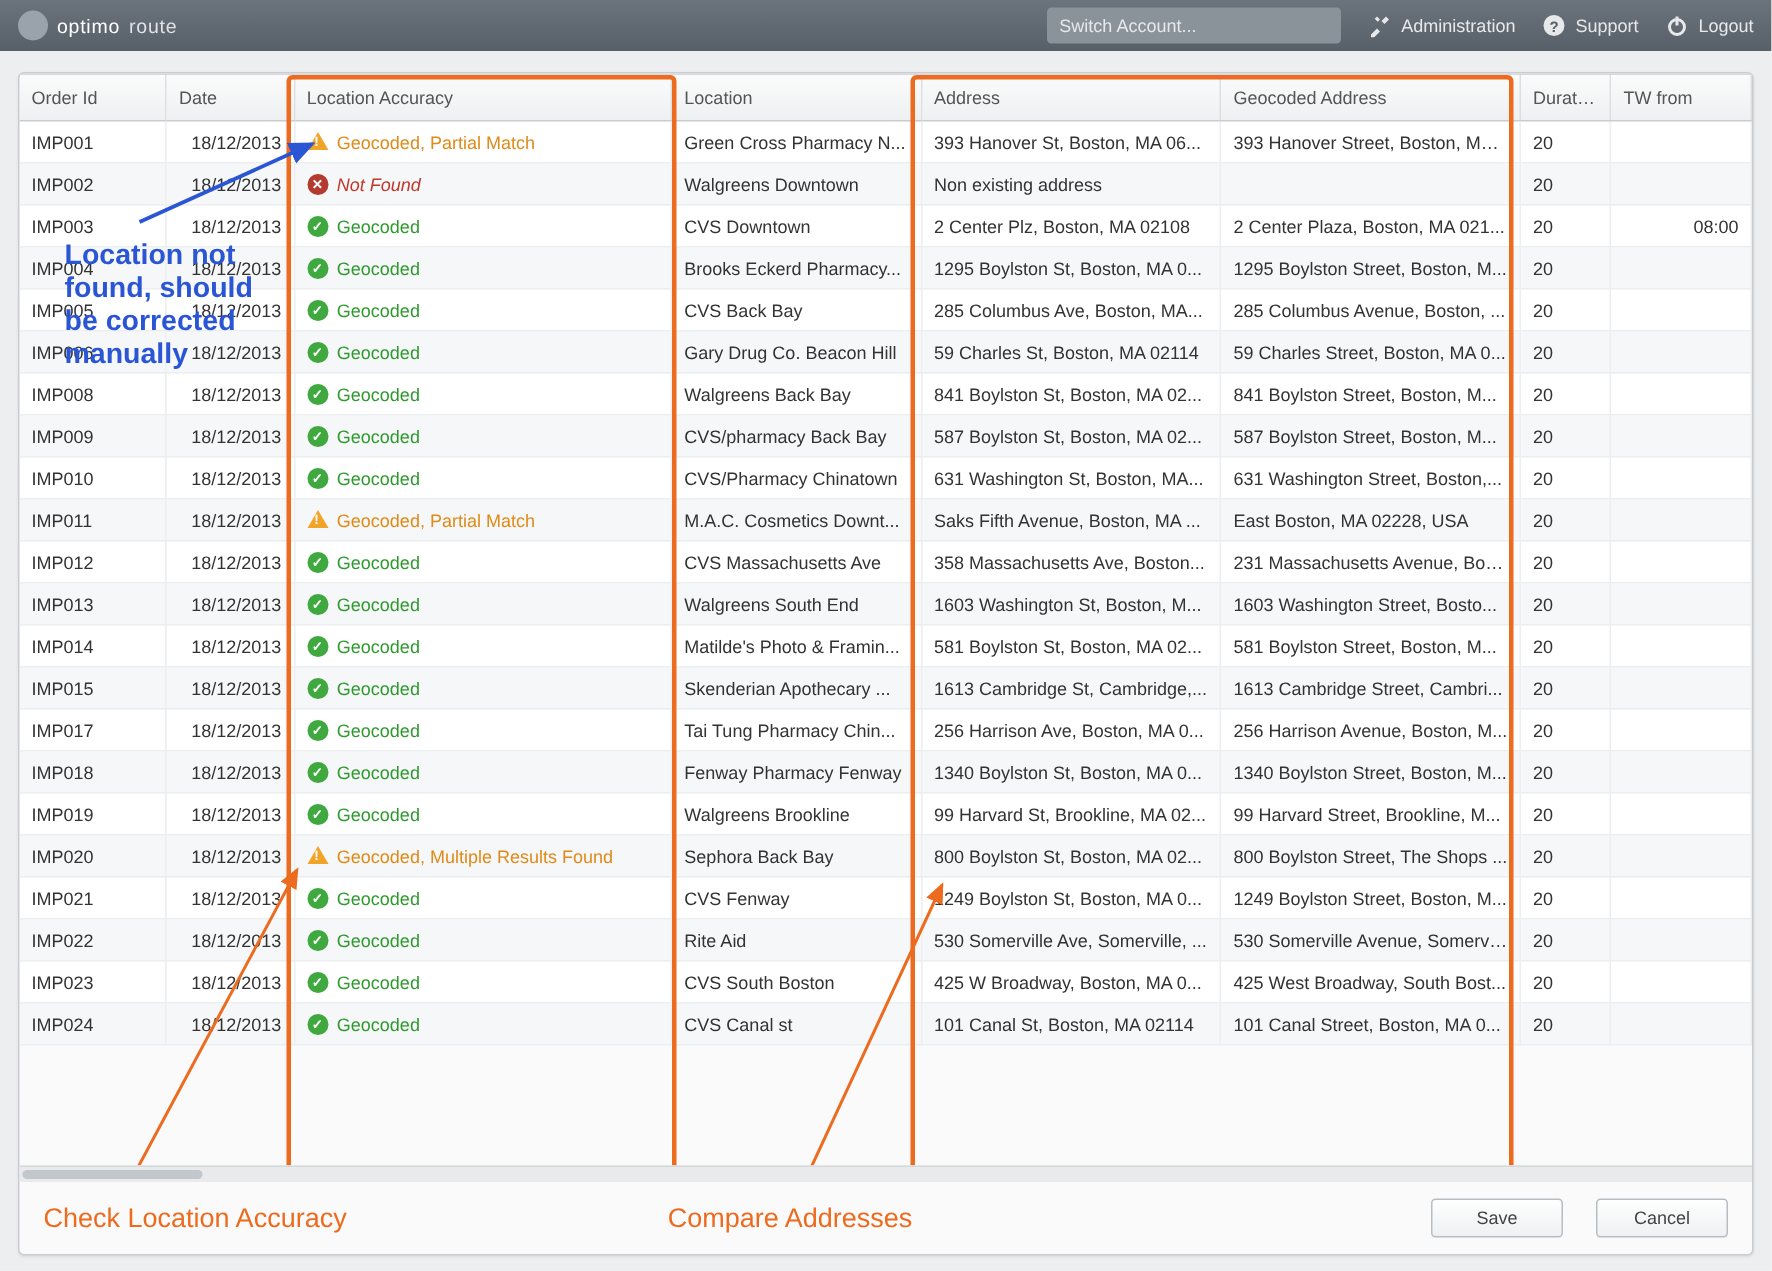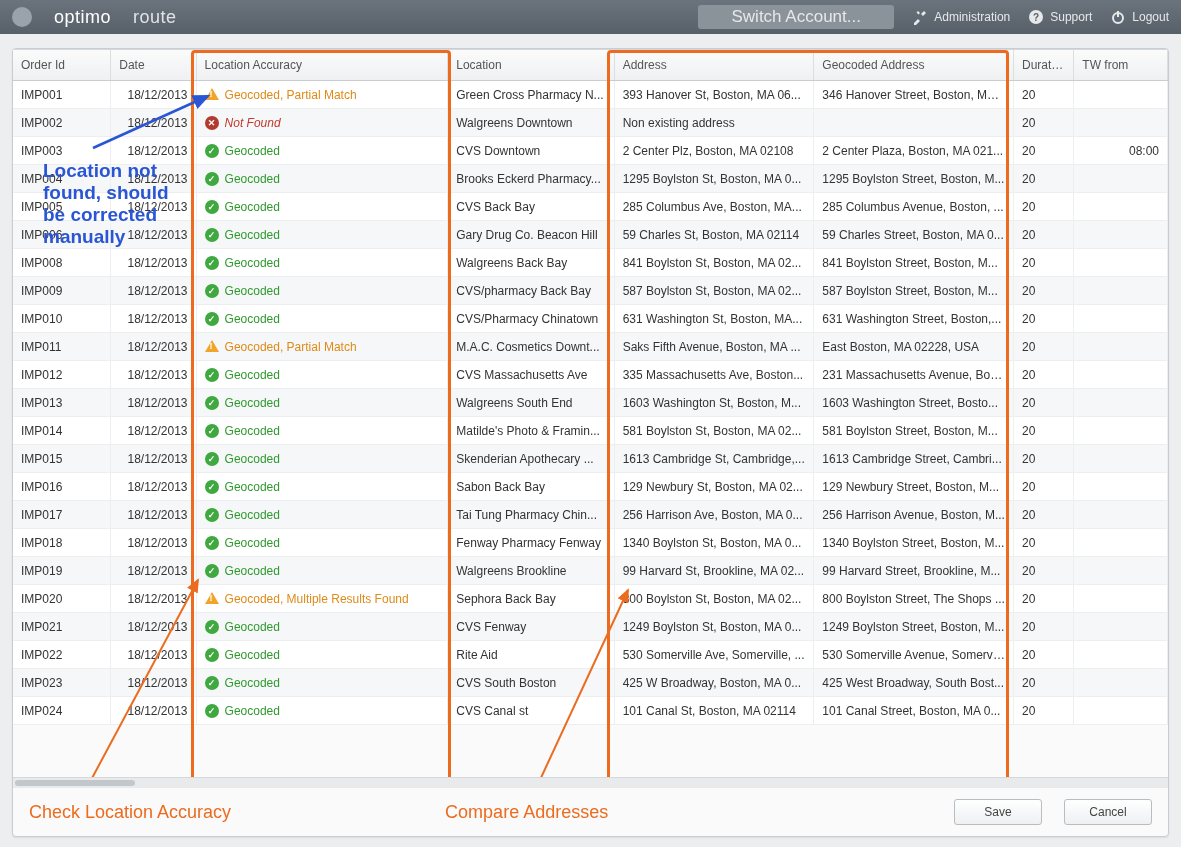--- a/index.html
+++ b/index.html
@@ -1,21 +1,21 @@
 <!DOCTYPE html>
 <html><head>
 <meta charset="utf-8">
 <style>
   html,body{margin:0;padding:0;height:100%;font-family:"Helvetica Neue",Arial,sans-serif;font-size:12px;color:#333;background:#eceef0;}
   .topbar{height:34px;background:linear-gradient(#6b747c,#576068);display:flex;align-items:center;color:#fff;padding:0 12px;}
-  .logo{display:flex;align-items:center;gap:22px;font-size:18px;letter-spacing:.5px;}
+  .logo{display:flex;align-items:center;gap:6px;font-size:13px;letter-spacing:.5px;}
   .logo .mark{width:20px;height:20px;border-radius:50%;background:#9aa3ab;display:inline-block;position:relative;}
   .logo .thin{font-weight:300;color:#dfe3e7;}
   .spacer{flex:1;}
-  .search{width:180px;height:20px;border:none;border-radius:3px;background:#8a929a;color:#fff;padding:2px 8px;font-size:17px;text-align:center;}
+  .search{width:180px;height:20px;border:none;border-radius:3px;background:#8a929a;color:#fff;padding:2px 8px;font-size:12px;}
   .search::placeholder{color:#e6e8ea;}
   .tb-item{display:flex;align-items:center;gap:6px;margin-left:18px;color:#e6e8ea;font-size:12px;cursor:pointer;}
   .tb-item .ico{width:16px;height:16px;display:inline-block;}
   .page{position:absolute;top:34px;left:0;right:0;bottom:0;padding:14px 12px 12px 12px;box-sizing:border-box;}
   .panel{background:#fafafa;border:1px solid #c9cdd1;border-radius:4px;height:100%;display:flex;flex-direction:column;position:relative;box-shadow:0 1px 2px rgba(0,0,0,.08);}
   .panel-title{font-size:18px;color:#4a5866;padding:10px 14px 6px;font-weight:500;}
   .grid-wrap{flex:1;overflow:hidden;border-top:1px solid #d6d9dc;position:relative;}
   table{border-collapse:collapse;width:100%;table-layout:fixed;}
   thead th{background:linear-gradient(#fbfbfb,#eef0f2);border-right:1px solid #dcdfe2;border-bottom:1px solid #c9cdd1;text-align:left;padding:4px 8px;font-weight:400;color:#555;white-space:nowrap;overflow:hidden;text-overflow:ellipsis;height:22px;}
   tbody td{border-right:1px solid #eceef0;border-bottom:1px solid #eceef0;padding:4px 8px;white-space:nowrap;overflow:hidden;text-overflow:ellipsis;height:19px;background:#fff;}
@@ -118,21 +118,21 @@
               <td>IMP001</td>
               <td class="col-date">18/12/2013</td>
               <td>
                 <div class="acc-cell">
                   <span class="icon"><span class="icon-tri-warn"></span></span>
                   <span class="acc-warn">Geocoded, Partial Match</span>
                 </div>
               </td>
               <td>Green Cross Pharmacy N...</td>
               <td>393 Hanover St, Boston, MA 06...</td>
-              <td>346 Hanover Street, Boston, MA...</td>
+              <td>393 Hanover Street, Boston, MA...</td>
               <td>20</td>
               <td class="col-tw"></td>
             </tr>
             <tr>
               <td>IMP002</td>
               <td class="col-date">18/12/2013</td>
               <td>
                 <div class="acc-cell">
                   <span class="icon icon-circle-err">✕</span>
                   <span class="acc-err">Not Found</span>
@@ -267,21 +267,21 @@
             <tr>
               <td>IMP012</td>
               <td class="col-date">18/12/2013</td>
               <td>
                 <div class="acc-cell">
                   <span class="icon icon-circle-ok">✓</span>
                   <span class="acc-ok">Geocoded</span>
                 </div>
               </td>
               <td>CVS Massachusetts Ave</td>
-              <td>335 Massachusetts Ave, Boston...</td>
+              <td>358 Massachusetts Ave, Boston...</td>
               <td>231 Massachusetts Avenue, Bos...</td>
               <td>20</td>
               <td class="col-tw"></td>
             </tr>
             <tr>
               <td>IMP013</td>
               <td class="col-date">18/12/2013</td>
               <td>
                 <div class="acc-cell">
                   <span class="icon icon-circle-ok">✓</span>
@@ -314,35 +314,20 @@
               <td class="col-date">18/12/2013</td>
               <td>
                 <div class="acc-cell">
                   <span class="icon icon-circle-ok">✓</span>
                   <span class="acc-ok">Geocoded</span>
                 </div>
               </td>
               <td>Skenderian Apothecary ...</td>
               <td>1613 Cambridge St, Cambridge,...</td>
               <td>1613 Cambridge Street, Cambri...</td>
-              <td>20</td>
-              <td class="col-tw"></td>
-            </tr>
-            <tr>
-              <td>IMP016</td>
-              <td class="col-date">18/12/2013</td>
-              <td>
-                <div class="acc-cell">
-                  <span class="icon icon-circle-ok">✓</span>
-                  <span class="acc-ok">Geocoded</span>
-                </div>
-              </td>
-              <td>Sabon Back Bay</td>
-              <td>129 Newbury St, Boston, MA 02...</td>
-              <td>129 Newbury Street, Boston, M...</td>
               <td>20</td>
               <td class="col-tw"></td>
             </tr>
             <tr>
               <td>IMP017</td>
               <td class="col-date">18/12/2013</td>
               <td>
                 <div class="acc-cell">
                   <span class="icon icon-circle-ok">✓</span>
                   <span class="acc-ok">Geocoded</span>

